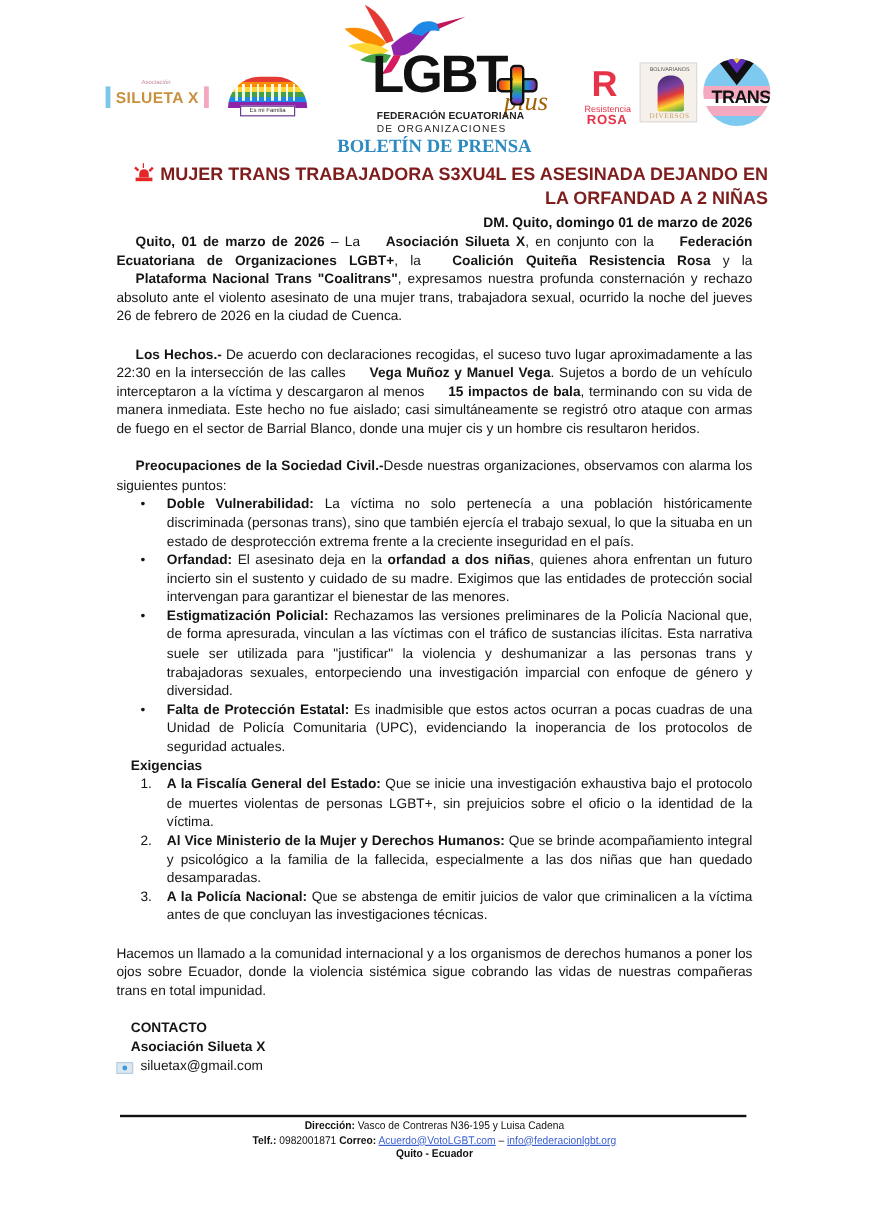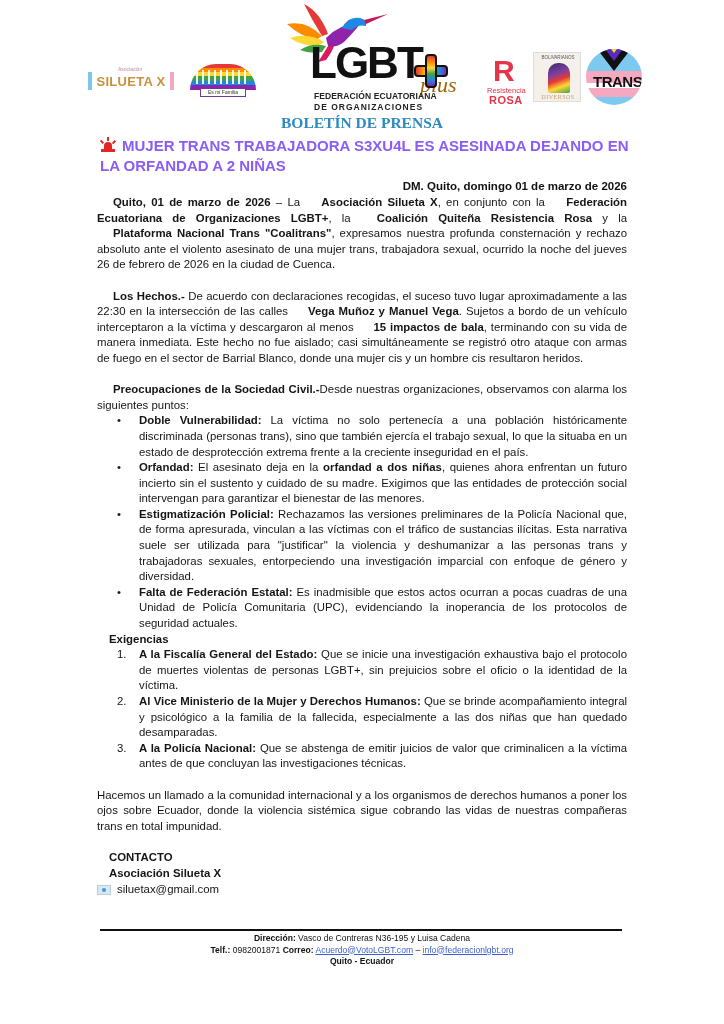--- a/index.html
+++ b/index.html
@@ -23,40 +23,40 @@
     .familia-label { position: absolute; left: 10px; top: 24px; width: 46px; height: 9px; border: 1px solid #6a3d8f; font-size: 5px; text-align: center; line-height: 7px; color: #333; background:#fff; }
 
     .logo-fed { left: 272px; top: 2px; width: 190px; height: 112px; }
     .bird { position: absolute; left: 10px; top: 0; width: 110px; height: 60px; }
     .lgbt-word { position: absolute; left: 38px; top: 36px; font-size: 44px; font-weight: bold; color: #111; letter-spacing: -2px; font-family: "Liberation Sans", sans-serif; }
     .plus-word { position: absolute; left: 148px; top: 26px; font-size: 22px; font-style: italic; color: #a16207; font-family: "Liberation Serif", serif; margin-top: 44px; }
     .plus-sign { position: absolute; left: 142px; top: 52px; width: 34px; height: 34px; }
     .plus-sign .h { position: absolute; left: 0; top: 11px; width: 34px; height: 12px; border-radius: 4px; background: linear-gradient(90deg,#e53935,#fb8c00,#fdd835,#43a047,#1e88e5,#8e24aa); border: 2px solid #111; }
     .plus-sign .v { position: absolute; left: 11px; top: 0; width: 12px; height: 34px; border-radius: 4px; background: linear-gradient(180deg,#e53935,#fb8c00,#fdd835,#43a047,#1e88e5,#8e24aa); border: 2px solid #111; }
     .fed-line1 { position: absolute; left: 42px; top: 89px; font-size: 8.5px; font-weight: bold; color: #222; letter-spacing: 0.1px; }
-    .fed-line2 { position: absolute; left: 42px; top: 100px; font-size: 8.5px; font-weight: bold; color: #222; letter-spacing: 1px; }
+    .fed-line2 { position: absolute; left: 42px; top: 100px; font-size: 8.5px; font-weight: normal; color: #222; letter-spacing: 1px; }
 
     .logo-rosa { left: 487px; top: 54px; width: 44px; height: 52px; }
     .rosa-r { position: absolute; left: 6px; top: 0; font-size: 30px; font-weight: bold; color: #e5344a; font-family: "Liberation Sans", sans-serif; }
     .rosa-l1 { position: absolute; left: 0; top: 32px; font-size: 7.5px; color: #e5344a; }
     .rosa-l2 { position: absolute; left: 2px; top: 40px; font-size: 11px; font-weight: bold; color: #e5344a; letter-spacing: 0.5px; }
 
     .logo-diversos { left: 533px; top: 52px; width: 48px; height: 50px; border: 1px solid #ddd; background: #f5f1ea; }
     .dv-top { position: absolute; left: 2px; top: 2px; font-size: 4.5px; color: #555; width: 44px; text-align: center; }
     .dv-fig { position: absolute; left: 14px; top: 10px; width: 22px; height: 30px; border-radius: 10px 10px 2px 2px; background: linear-gradient(160deg,#3b2a6b 0%,#7b3fa0 35%,#e53935 55%,#fdd835 75%,#43a047 100%); }
     .dv-bot { position: absolute; left: 2px; top: 41px; font-size: 6px; color: #c79a6a; width: 44px; text-align: center; letter-spacing: 0.5px; font-family: "Liberation Serif", serif; }
 
     .logo-trans { left: 586px; top: 49px; width: 56px; height: 56px; border-radius: 50%; overflow: hidden;
       background: linear-gradient(180deg,#7ec9ef 0%,#7ec9ef 40%,#f5a9c0 40%,#f5a9c0 60%,#ffffff 60%,#ffffff 70%,#f5a9c0 70%,#f5a9c0 85%,#7ec9ef 85%); }
     .trans-v { position: absolute; left: 8px; top: -4px; width: 40px; height: 28px; }
     .trans-word { position: absolute; left: 7px; top: 24px; font-size: 15px; font-weight: bold; color: #111; letter-spacing: -0.5px; }
 
     
     .boletin { position: absolute; left: 0; top: 114px; width: 724px; text-align: center; font-family: "Liberation Serif", serif; font-weight: bold; font-size: 15.5px; color: #2e8bc0; }
-    .headline { position: absolute; left: 100px; top: 136px; width: 540px; text-align: left; font-weight: bold; font-size: 15px; color: #8b5cf6; line-height: 20px; }
+    .headline { position: absolute; left: 100px; top: 136px; width: 540px; text-align: right; font-weight: bold; font-size: 15px; color: #7f1d1d; line-height: 20px; }
     .alarm-icon { display: inline-block; width: 16px; height: 14px; position: relative; vertical-align: -1px; margin-right: 6px; }
     .alarm-icon .dome { position: absolute; left: 4px; top: 4px; width: 8px; height: 7px; background: #e32626; border-radius: 4px 4px 0 0; }
     .alarm-icon .base { position: absolute; left: 1px; top: 11px; width: 14px; height: 3px; background: #e32626; }
     .alarm-icon .ray { position: absolute; background: #e32626; width: 1.5px; height: 4px; }
 
     .dateline { position: absolute; right: 97px; top: 180px; font-size: 11.5px; font-weight: bold; color: #111; }
 
     
     .body { position: absolute; left: 97px; top: 195px; width: 530px; font-size: 11.4px; line-height: 15.6px; color: #151515; }
     .para { text-align: justify; }
@@ -177,21 +177,21 @@
       <div class="bullet">
         <span class="dot">•</span>
         <b>Orfandad:</b><span> El asesinato deja en la </span><b>orfandad a dos niñas</b><span>, quienes ahora enfrentan un futuro incierto sin el sustento y cuidado de su madre. Exigimos que las entidades de protección social intervengan para garantizar el bienestar de las menores.</span>
       </div>
       <div class="bullet">
         <span class="dot">•</span>
         <b>Estigmatización Policial:</b><span> Rechazamos las versiones preliminares de la Policía Nacional que, de forma apresurada, vinculan a las víctimas con el tráfico de sustancias ilícitas. Esta narrativa suele ser utilizada para "justificar" la violencia y deshumanizar a las personas trans y trabajadoras sexuales, entorpeciendo una investigación imparcial con enfoque de género y diversidad.</span>
       </div>
       <div class="bullet">
         <span class="dot">•</span>
-        <b>Falta de Federación Estatal:</b><span> Es inadmisible que estos actos ocurran a pocas cuadras de una Unidad de Policía Comunitaria (UPC), evidenciando la inoperancia de los protocolos de seguridad actuales.</span>
+        <b>Falta de Protección Estatal:</b><span> Es inadmisible que estos actos ocurran a pocas cuadras de una Unidad de Policía Comunitaria (UPC), evidenciando la inoperancia de los protocolos de seguridad actuales.</span>
       </div>
     </div>
 
     <div class="section-head">Exigencias</div>
     <div>
       <div class="numbered">
         <span class="num">1.</span>
         <b>A la Fiscalía General del Estado:</b><span> Que se inicie una investigación exhaustiva bajo el protocolo de muertes violentas de personas LGBT+, sin prejuicios sobre el oficio o la identidad de la víctima.</span>
       </div>
       <div class="numbered">

